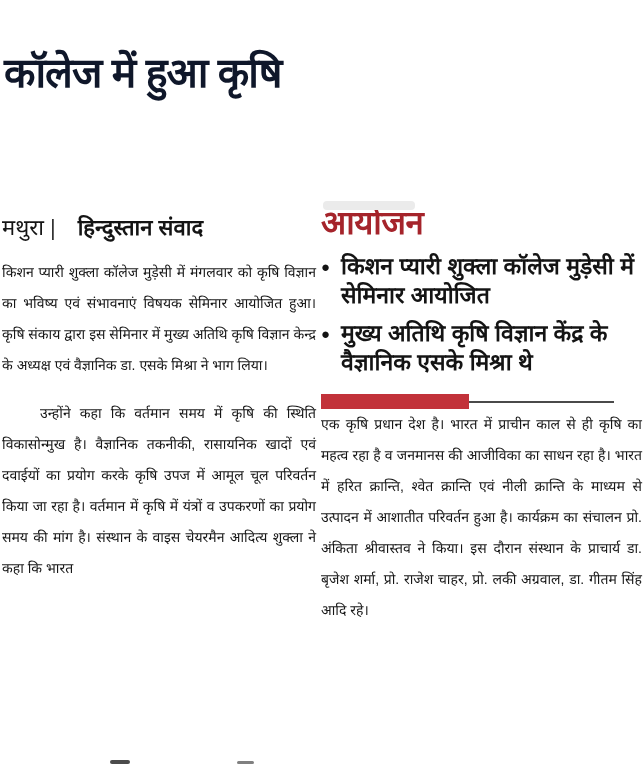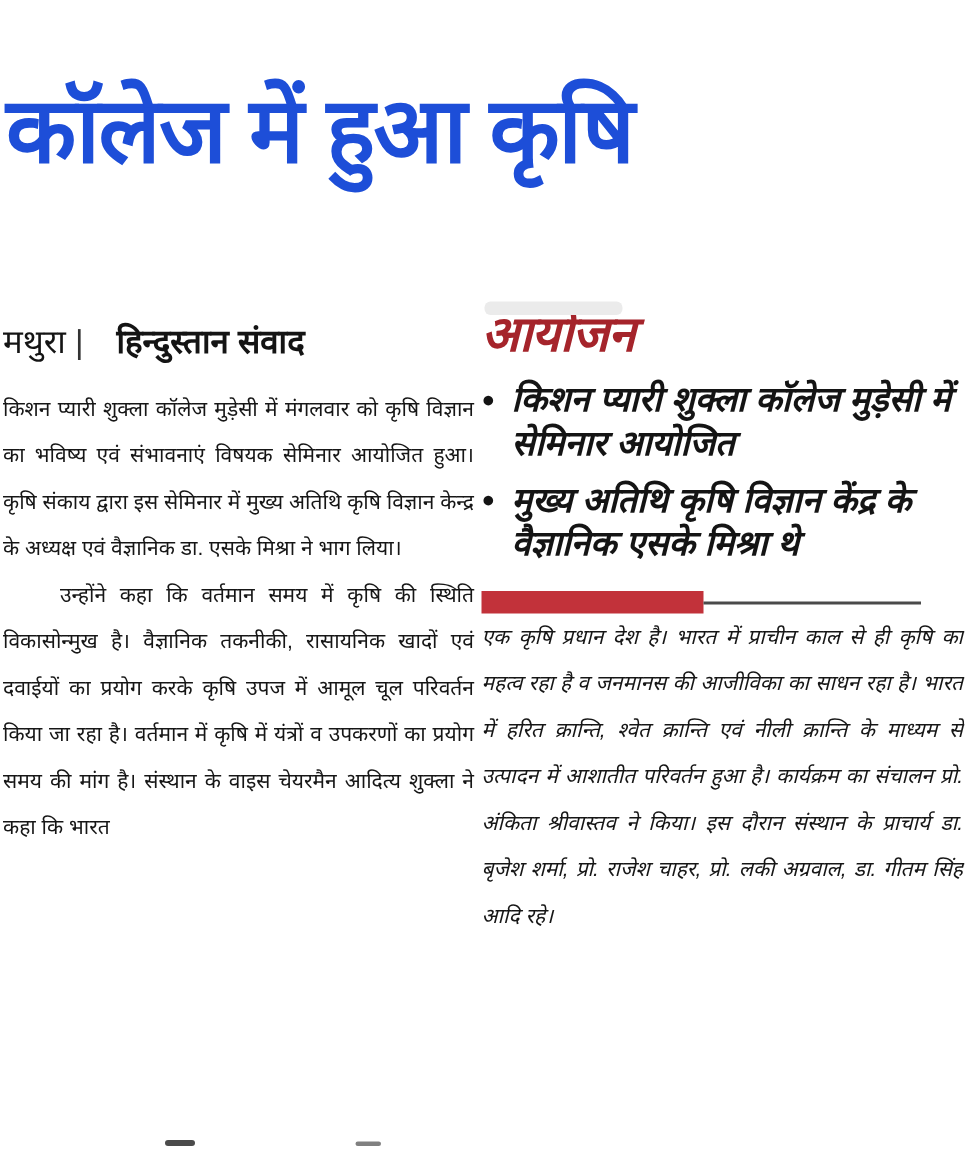--- a/index.html
+++ b/index.html
@@ -3,39 +3,39 @@
 <meta charset="utf-8">
 <style>
   html,body { margin:0; padding:0; background:#ffffff; }
   .page {
     position:relative; width:643px; height:767px; overflow:hidden;
     background:#ffffff; color:var(--text-black, #111);
     font-family:"Liberation Sans", sans-serif;
   }
   .headline {
     position:absolute; top:-4px; left:4px; width:632px;
-    font-weight:800; font-size:61px; line-height:101px;
-    color:#1d4ed8; letter-spacing:-1px;
+    font-weight:800; font-size:41px; line-height:101px;
+    color:#0f172a; letter-spacing:-1px;
   }
   .headline .hl-line { white-space:nowrap; }
 
   
   .col-left { position:absolute; left:2px; top:211px; width:314px; }
   .byline { font-size:22px; color:#141414; margin-bottom:16px; white-space:nowrap; }
   .byline .city { font-weight:400; }
   .byline .sep { color:#333; padding:0 6px; font-weight:300; }
   .byline .agency { font-weight:800;margin-left:16px; }
   .body-text {
     font-size:14px; line-height:31px; color:#161616;
     text-align:justify; margin:0;
   }
-  .para2 { text-indent:38px; margin-top:0; }
+  .para2 { text-indent:38px; margin-top:17px; }
 
   
-  .col-right { position:absolute; left:321px; top:203px; width:321px;font-style:italic; }
+  .col-right { position:absolute; left:321px; top:203px; width:321px; }
   .infobox-title {
     font-size:33px; font-weight:800; line-height:40px;
     color:var(--infobox-title-red, #a5242b); letter-spacing:-0.5px;
   }
   .bullet { display:flex; gap:11px; margin-top:9px;
     font-size:23px; line-height:29px; font-weight:700; color:#141414;
     text-align:left; }
   .bullet .dot { flex:none; font-size:15px; line-height:29px; color:#141414; }
   .separator { margin-top:17px; height:15px; display:flex; align-items:center; }
   .sep-bar { flex:none; width:148px; height:15px;

